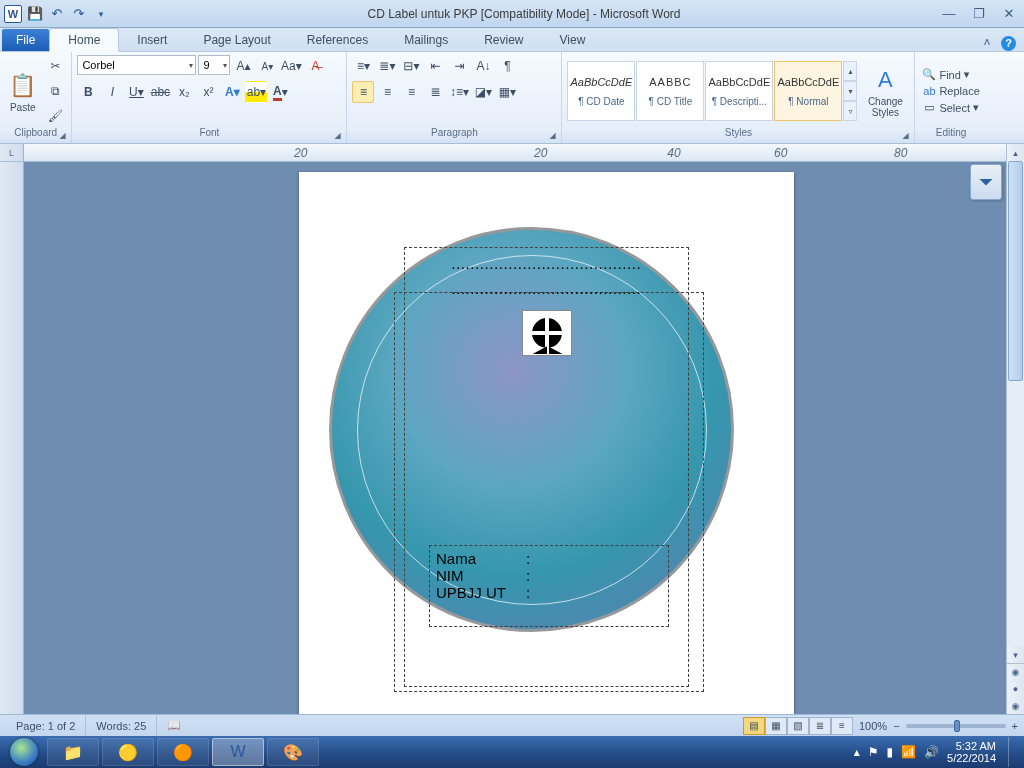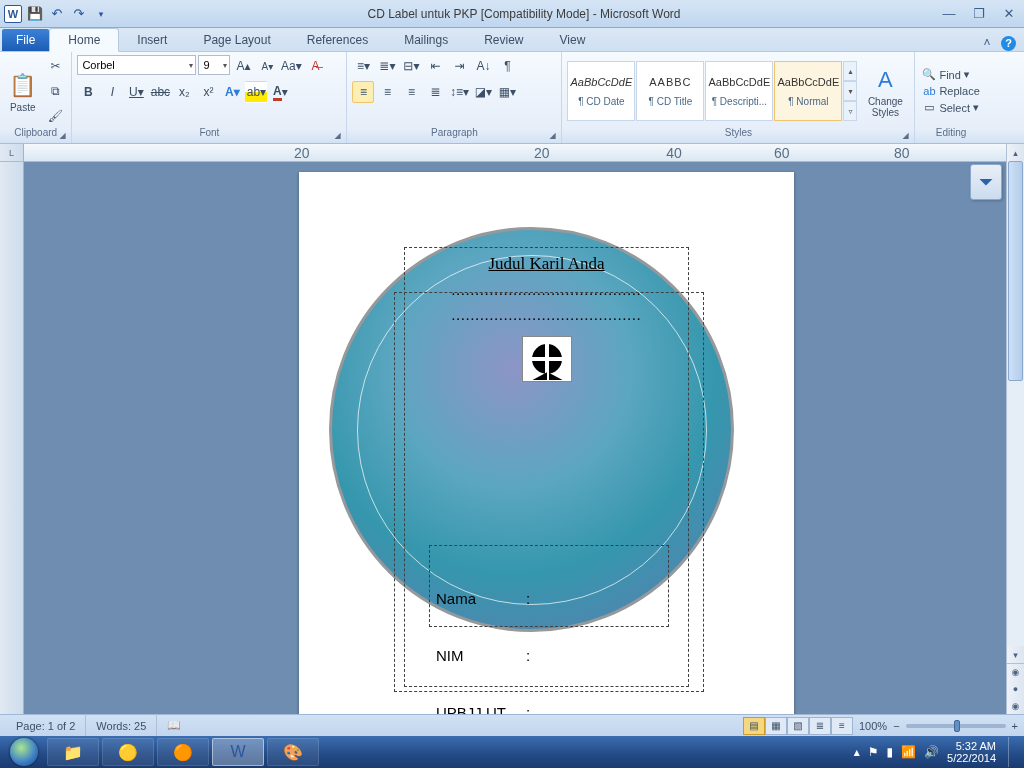--- a/index.html
+++ b/index.html
@@ -49,39 +49,39 @@
 
 .editing-col { display:flex; flex-direction:column; gap:2px;}
 .ed-row { display:flex; align-items:center; gap:3px; font-size:11px; color:#3d4f66; cursor:pointer; padding:1px 2px;}
 .ed-row .ico { width:14px; text-align:center;}
 
 
 .docarea { flex:1; display:flex; background:#5b7ea4; overflow:hidden; position:relative; }
 .doc-left { width:24px; background:linear-gradient(90deg,#e1e9f3,#cddcec); border-right:1px solid #9eb3cd;}
 .doc-main { flex:1; background:#6e8db0; position:relative; overflow:hidden; }
 .ruler-h { height:18px; background:linear-gradient(#f4f8fc,#dbe7f3); border-bottom:1px solid #a5bcd5; position:relative; overflow:hidden;}
-.ruler-h .trk { position:absolute; left:270px; top:0; height:18px; display:flex; align-items:center; gap:20px; font-size:14px; color:#596d85;}
+.ruler-h .trk { position:absolute; left:270px; top:0; height:18px; display:flex; align-items:center; gap:20px; font-size:12px; color:#596d85;font-style:italic;}
 .canvas { position:absolute; left:0; right:0; top:18px; bottom:0; overflow:hidden; background:#6e8db0;}
 .page { position:absolute; left:275px; top:10px; width:495px; height:700px; background:#fff; box-shadow:0 1px 3px rgba(0,0,0,.4); }
 
 .cd-disc { position:absolute; left:30px; top:55px; width:405px; height:405px; border-radius:50%; border:3px solid #95999c; background: radial-gradient(circle at 45% 35%, #8d95c6 0%, #5ba6c0 35%, #3597ad 60%, #6678b2 100%); }
 .cd-inner { position:absolute; left:50%; top:50%; width:350px; height:350px; margin-left:-175px; margin-top:-175px; border:1px solid rgba(255,255,255,.7); border-radius:50%; }
 .txtframe { position:absolute; border:1px dashed #404040; }
 .tf-top { left:105px; top:75px; width:285px; height:440px; }
 .tf-inner { left:95px; top:120px; width:310px; height:400px; }
 .txt-c { text-align:center; font-family: 'Times New Roman', serif; }
 .judul-line { font-size:17px; text-decoration:underline; color:#000; margin-top:6px;}
 .dots { font-size:15px; letter-spacing:1px; color:#000; margin-top:8px;}
 .logo-box { width:50px; height:46px; background:#fff; margin:12px auto 0; border:1px solid #888; display:flex; align-items:center; justify-content:center; position:relative;}
 .logo-globe{ width:30px; height:30px; background:#000; border-radius:50%; position:relative;}
 .logo-globe:before{content:"";position:absolute;left:13px;top:0;width:4px;height:30px;background:#fff;}
 .logo-globe:after{content:"";position:absolute;left:0;top:13px;width:30px;height:4px;background:#fff;}
 .logo-book{position:absolute;bottom:1px;left:10px;width:30px;height:8px;background:linear-gradient(90deg,#000 0,#000 48%,#fff 48%,#fff 52%,#000 52%);clip-path:polygon(0 100%,50% 0,100% 100%);}
 .tf-bottom { left:130px; top:373px; width:240px; height:82px; padding:4px 6px; font-family:'Times New Roman', serif; font-size:15px; color:#000;}
-.tf-bottom .row { display:flex;margin-top:40px; }
+.tf-bottom .row { display:flex; }
 .tf-bottom .lbl { width:90px; }
 
 .vscroll { width:18px; background:linear-gradient(90deg,#eef2f8,#dce5f1); border-left:1px solid #b0c0d5; display:flex; flex-direction:column;}
 .vscroll .ar{height:17px;display:flex;align-items:center;justify-content:center;font-size:9px;color:#4c6386;cursor:pointer;}
 .vscroll .track{flex:1;background:#e5edf6;position:relative;}
 .vscroll .thumb{position:absolute;top:0;left:1px;right:1px;height:220px;background:linear-gradient(90deg,#cfe0f3,#b2cdec);border:1px solid #8aa8cd;border-radius:2px;}
 .side-panel-btn{position:absolute;right:4px;top:2px;width:32px;height:36px;background:linear-gradient(#e9eff7,#cbdcef);border:1px solid #8aa8ce;border-radius:3px;display:flex;align-items:center;justify-content:center;color:#2d63a4;font-size:18px;cursor:pointer;z-index:5;box-shadow:1px 1px 3px rgba(0,0,0,.2);}
 
 
 .statusbar { height:22px; background:linear-gradient(#d1e1f4,#c2d6ee); border-top:1px solid #9fb7d4; display:flex; align-items:center; font-size:11px; color:#3d4f66; padding:0 6px;}
@@ -288,21 +288,20 @@
         </div>
     </div>
     <div class="canvas">
       <div class="side-panel-btn">⏷</div>
       <div class="page">
         <div class="cd-disc">
           <div class="cd-inner"></div>
         </div>
         <div class="txtframe tf-inner"></div>
         <div class="txtframe tf-top">
-          <div class="txt-c judul-line">Judul Karil Anda</div>
           <div class="txt-c dots">........................................</div>
           <div class="txt-c dots">........................................</div>
           <div class="logo-box">
             <div class="logo-globe"></div>
             <div class="logo-book"></div>
           </div>
         </div>
         <div class="txtframe tf-bottom">
           <div class="row">
               <span class="lbl">Nama</span>

